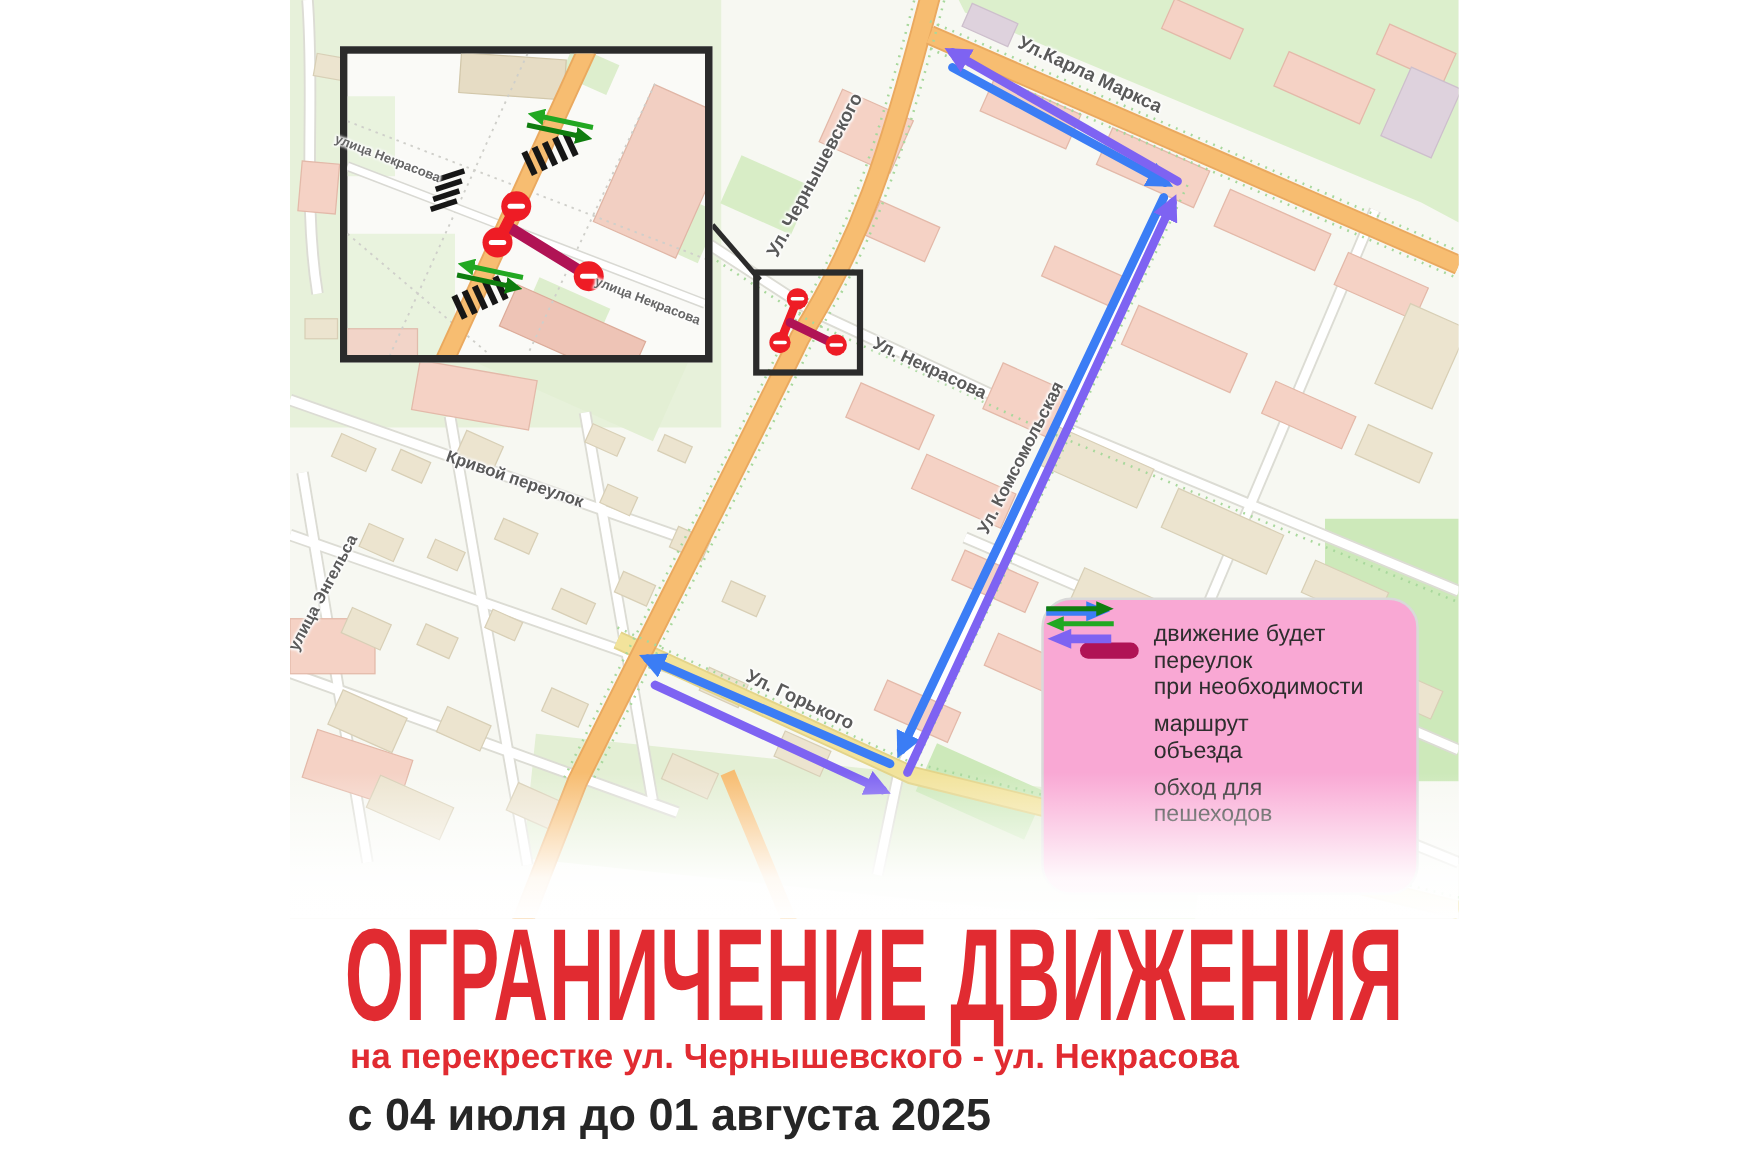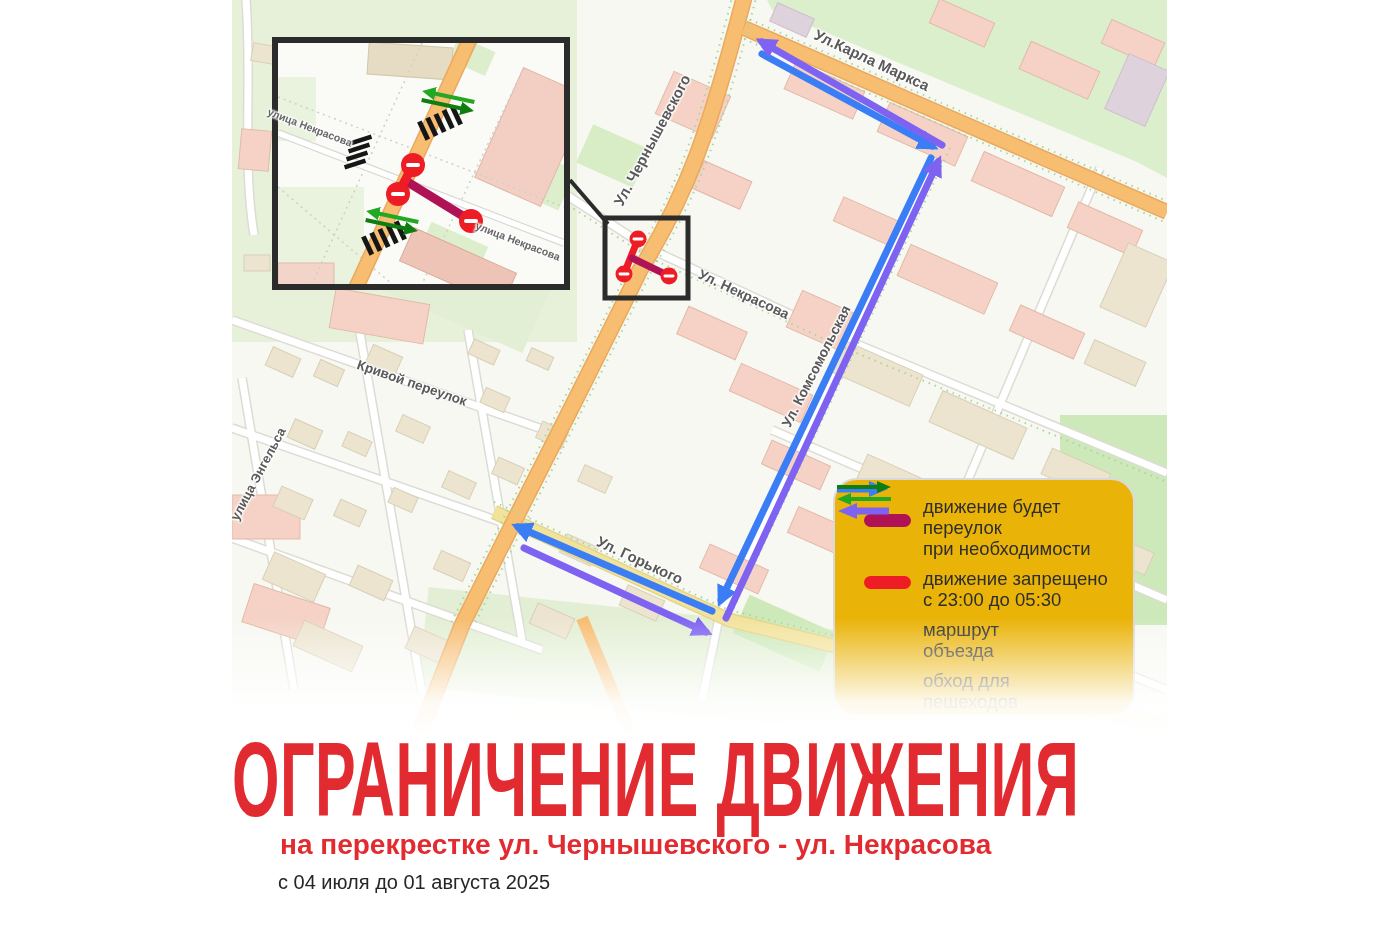--- a/index.html
+++ b/index.html
@@ -10,32 +10,32 @@
   .map svg{position:absolute;left:0;top:0;}
   .street-label{position:absolute;white-space:nowrap;font-weight:700;color:#5a5a5a;
     text-shadow:0 0 2px #fff,0 0 3px #fff,1px 1px 2px #fff,-1px -1px 2px #fff,1px -1px 2px #fff,-1px 1px 2px #fff;}
   .fade{position:absolute;left:0;top:618px;width:935px;height:117px;
         background:linear-gradient(180deg,rgba(255,255,255,0) 0%,rgba(255,255,255,.92) 72%,#fff 100%);}
   
   .inset{position:absolute;left:40px;top:37px;width:298px;height:253px;border:6px solid #2b2b2b;
          box-sizing:border-box;background:#fafaf7;}
   .inset .street-label{font-size:10.5px;color:#666;}
   
-  .legend{position:absolute;left:601px;top:478px;width:302px;height:238px;background:#eab308;
+  .legend{position:absolute;left:601px;top:478px;width:302px;height:238px;background:#f9a8d4;
           border:2px solid #d9d9d9;border-radius:24px;box-sizing:border-box;padding:16px 10px 8px 16px;}
   .legend-row{display:flex;align-items:flex-start;margin-bottom:9px;}
   .legend-sym{width:72px;flex:0 0 72px;display:flex;align-items:center;flex-direction:column;}
   .legend-text{font-size:18.5px;line-height:21px;color:#2e2e2e;}
   .bar{width:47px;height:13px;border-radius:7px;}
   
-  .title-wrap{position:absolute;left:232px;top:728px;width:935px;text-align:left;}
+  .title-wrap{position:absolute;left:232px;top:728px;width:935px;text-align:center;}
   .big-title{display:inline-block;margin:0;color:#e12b31;font-size:61px;font-weight:700;
              letter-spacing:.5px;line-height:1;transform:scaleY(1.72);transform-origin:top center;white-space:nowrap;}
   .subtitle{position:absolute;left:280px;top:829px;margin:0;color:#e12b31;font-size:28px;font-weight:700;white-space:nowrap;}
-  .dates{position:absolute;left:278px;top:871px;margin:0;color:#262626;font-size:20px;font-weight:400;white-space:nowrap;}
+  .dates{position:absolute;left:278px;top:871px;margin:0;color:#262626;font-size:36px;font-weight:700;white-space:nowrap;}
 </style>
 </head>
 <body>
 
 <div class="poster">
 
   <div class="map">
     <svg width="935" height="735" viewBox="0 0 935 735">
       <defs>
         <marker id="ab" viewBox="0 0 10 10" refX="6.5" refY="5" markerWidth="3" markerHeight="3" orient="auto">
@@ -304,29 +304,20 @@
         <div class="legend-sym" style="padding-top:18px;">
             <div class="bar" style="background:#b01355;"></div>
           </div>
         <div class="legend-text">
           <div>движение будет</div>
           <div>переулок</div>
           <div>при необходимости</div>
         </div>
       </div>
       <div class="legend-row">
-        <div class="legend-sym" style="padding-top:8px;">
-            <div class="bar" style="background:#ee1c25;"></div>
-          </div>
-        <div class="legend-text">
-          <div>движение запрещено</div>
-          <div>с 23:00 до 05:30</div>
-        </div>
-      </div>
-      <div class="legend-row">
         <div class="legend-sym">
           <svg width="56" height="42" viewBox="0 0 56 42">
             <line x1="2" y1="9" x2="36" y2="9" stroke="#3b7df5" stroke-width="7"></line>
             <path d="M34,1 L53,9 L34,17 z" fill="#3b7df5"></path>
             <line x1="54" y1="31" x2="20" y2="31" stroke="#7e63f2" stroke-width="7"></line>
             <path d="M22,23 L3,31 L22,39 z" fill="#7e63f2"></path>
           </svg>
         </div>
         <div class="legend-text">
           <div>маршрут</div>

